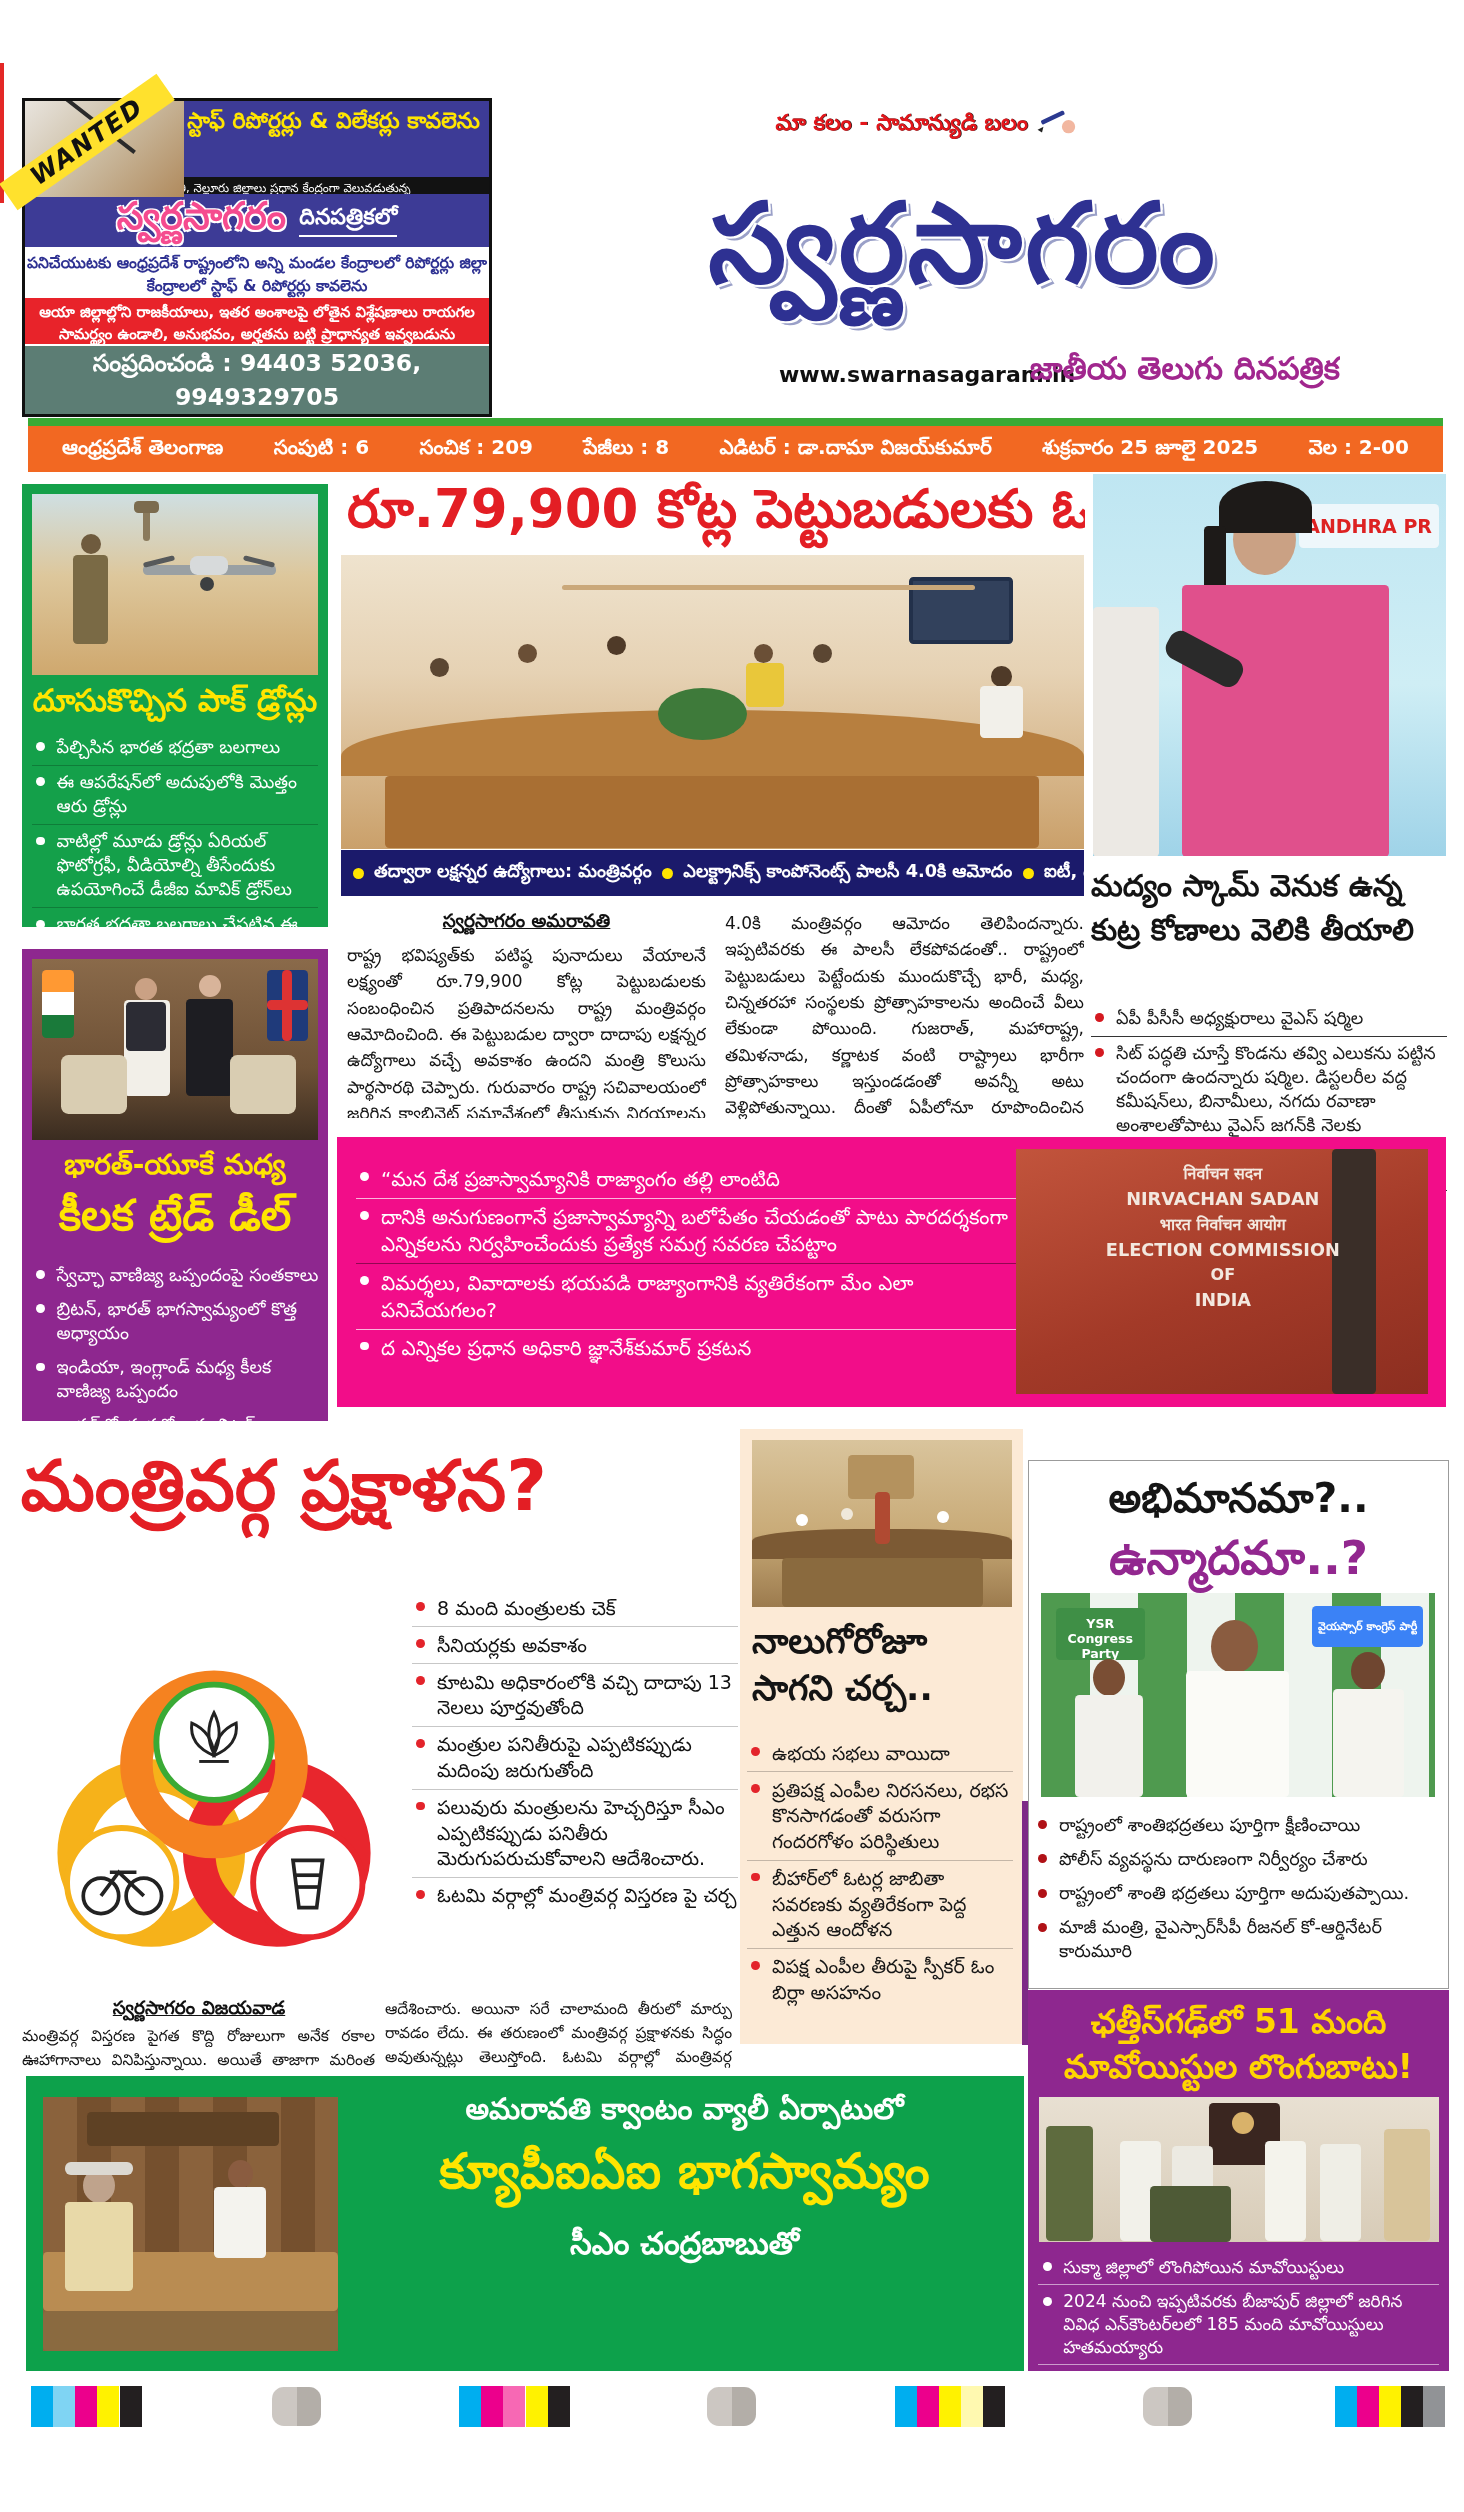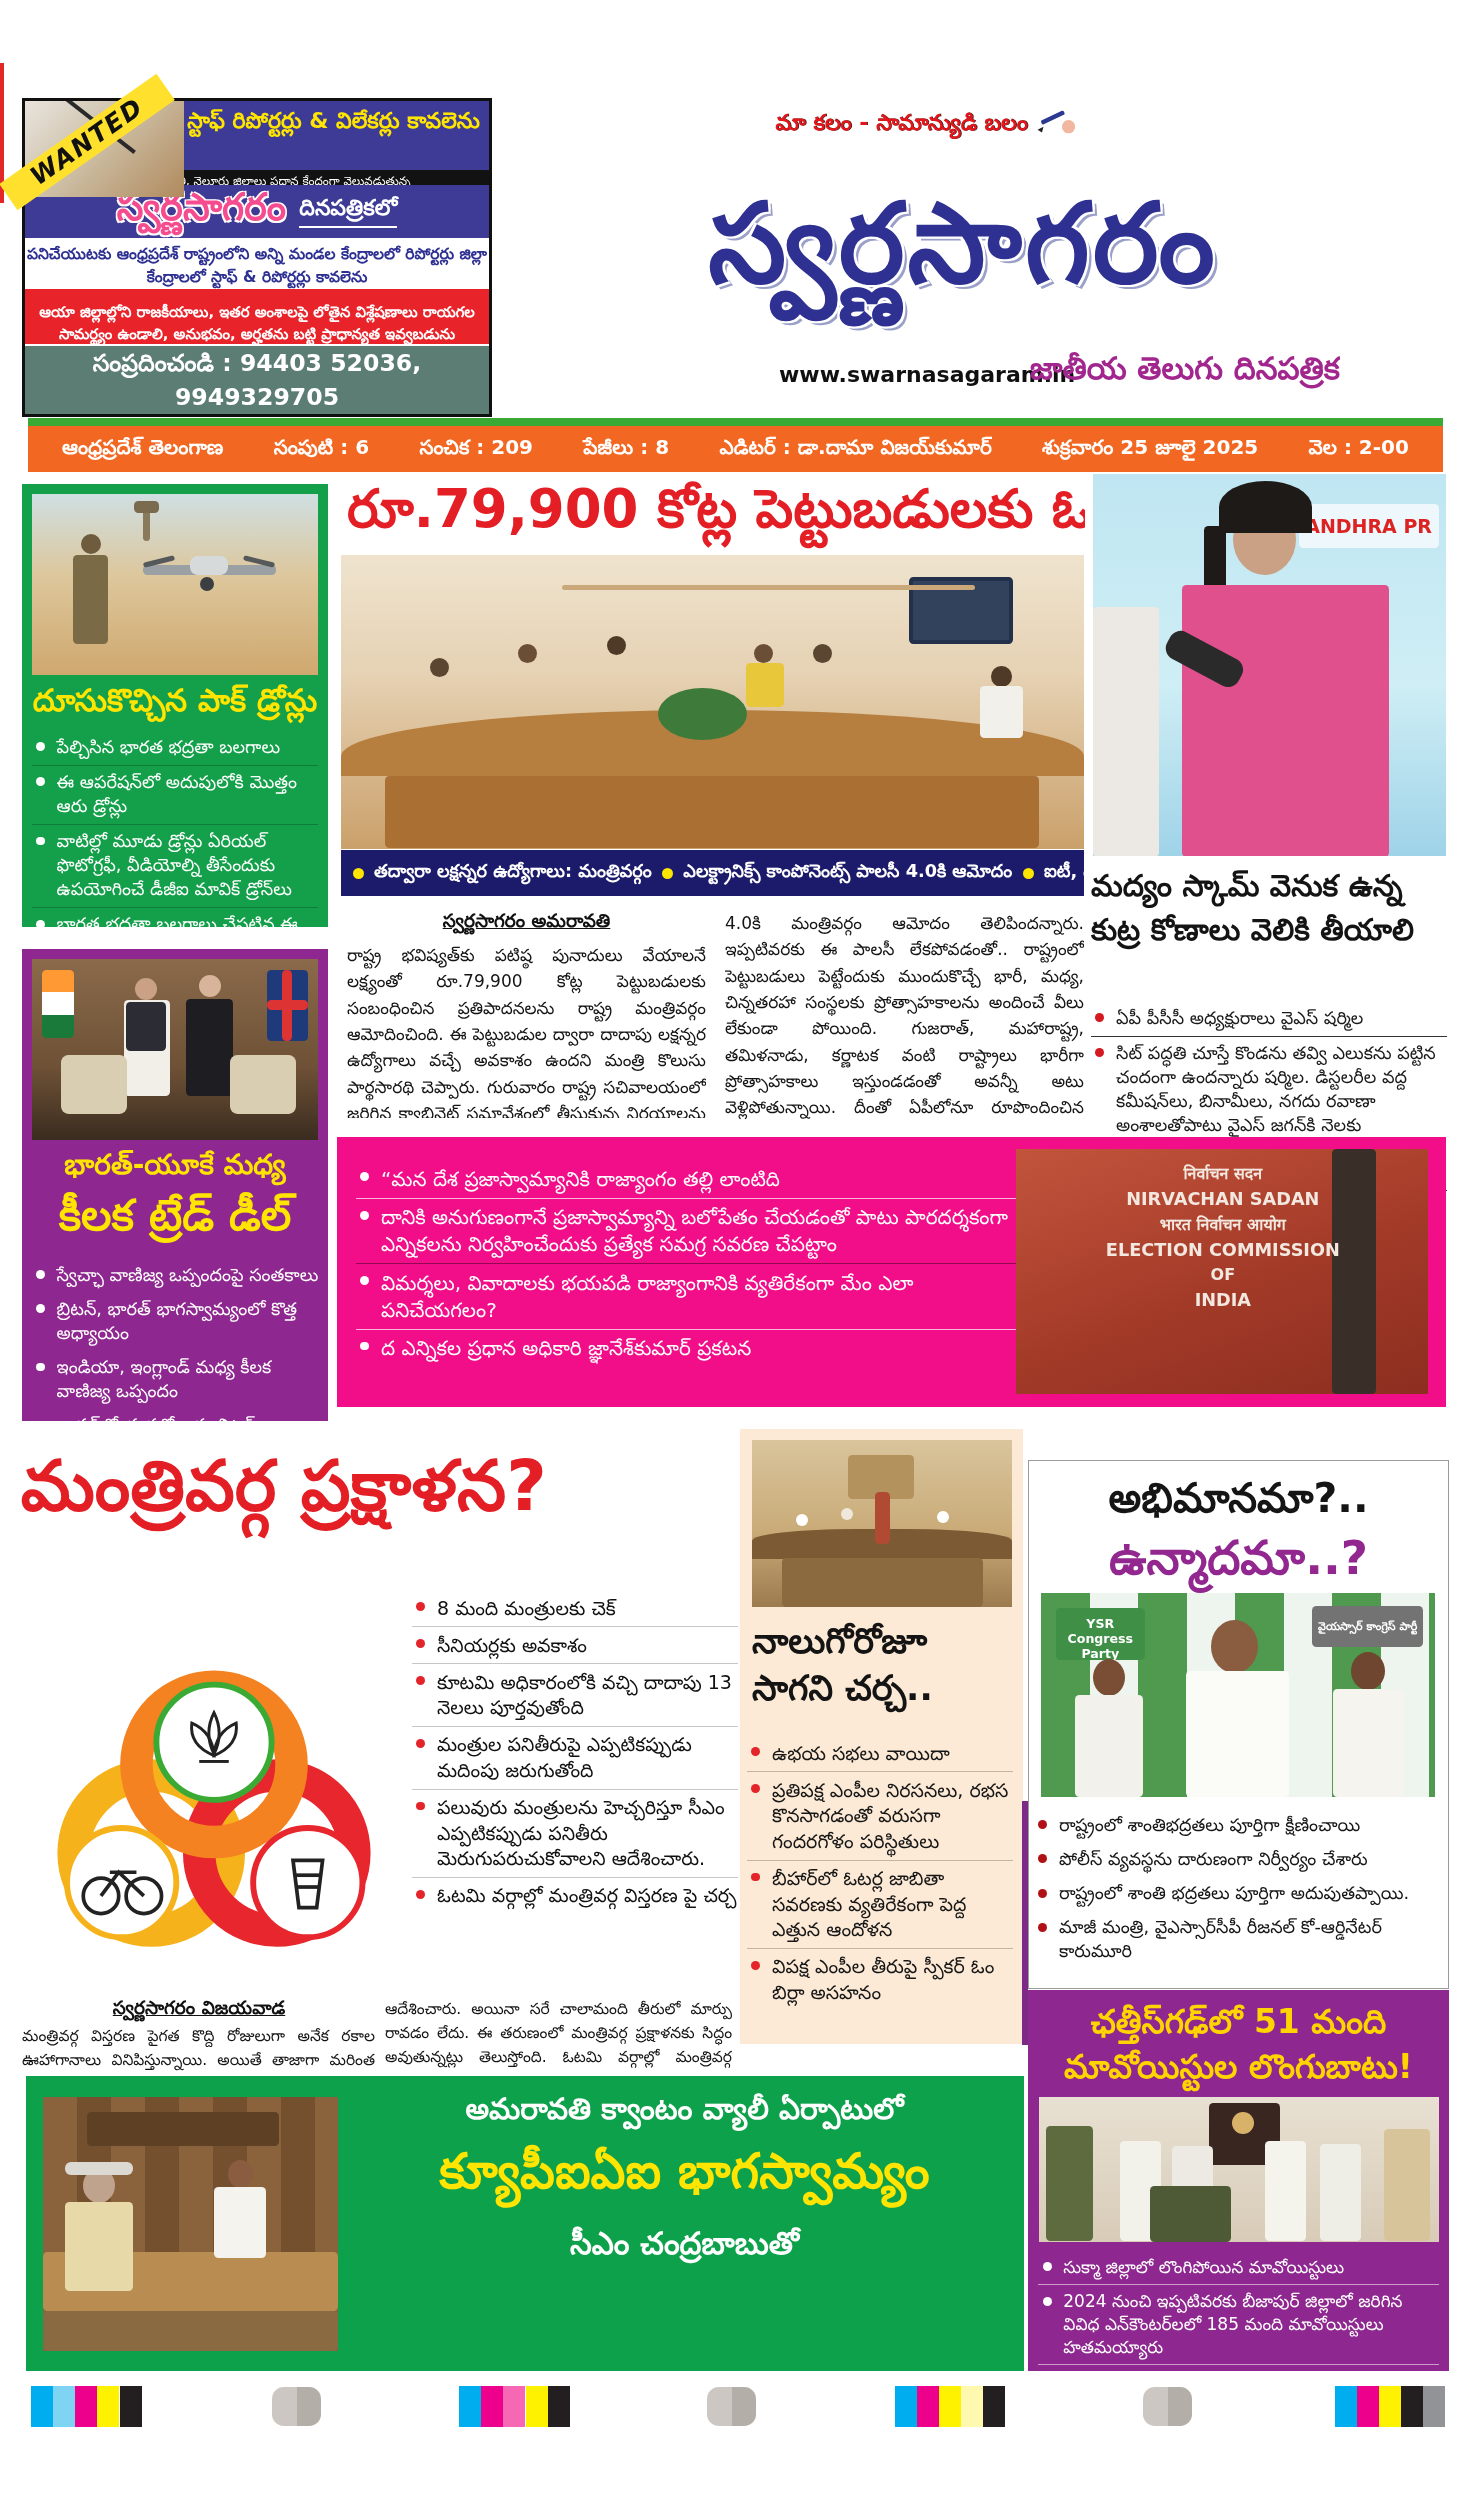--- a/index.html
+++ b/index.html
@@ -31,21 +31,21 @@
   .w-title{position:absolute;left:159px;top:5.9px;width:299px;color:#ffe500;font-weight:bold;
            font-size:22px;text-align:center;line-height:1.25;}
   .w-strip{height:22px;background:#121212;color:#fff;font-size:11.8px;line-height:22px;text-align:center;}
   .w-brandrow{height:63px;background:#3d3b96;display:flex;align-items:center;justify-content:center;gap:13.3px;}
   .w-brand{font-size:38px;font-weight:bold;color:#f54b8f;
            text-shadow:-1.5px -1.5px 0 #fff,1.5px -1.5px 0 #fff,-1.5px 1.5px 0 #fff,1.5px 1.5px 0 #fff;}
   .w-brand-suffix{font-size:22px;font-weight:bold;color:#fff;border-bottom:2.2px solid #fff;}
   .w-body{height:55px;background:#fff;color:#2e3192;font-size:15.5px;font-weight:bold;
           text-align:center;padding-top:4.4px;line-height:1.5;}
   .w-red{height:49px;background:#e8232a;color:#fff;font-size:14.8px;font-weight:bold;
-         text-align:center;padding-top:12px;line-height:1.45;}
+         text-align:center;padding-top:3px;line-height:1.45;}
   .w-contact{flex:1;background:#5c7d74;color:#fff;font-size:23.6px;font-weight:bold;
              text-align:center;line-height:34px;border-top:2.2px solid #fff;}
   
   .greenstrip{left:28px;top:418px;width:1415px;height:8px;background:#3aaa35;}
   .infobar{left:28px;top:426px;width:1415px;height:46px;background:#f26822;color:#fff;
            display:flex;align-items:center;font-size:20px;font-weight:bold;padding:0 34px;box-sizing:border-box;
            justify-content:space-between;}
   
   .greenbox{left:22px;top:484px;width:306px;height:443px;background:#14a04a;box-sizing:border-box;padding:9.6px;}
   .purplebox{left:22px;top:949px;width:306px;height:472px;background:#8e278f;box-sizing:border-box;padding:9.6px;}
@@ -361,21 +361,21 @@
     <li><span class="dot"></span><span>విపక్ష ఎంపీల తీరుపై స్పీకర్ ఓం బిర్లా అసహనం</span></li>
   </ul>
   <div class="abs pdivider"></div>
 
   <div class="abs fanbox"></div>
   <div class="abs fan-h1 ctr">అభిమానమా?..</div>
   <div class="abs fan-h2 ctr">ఉన్మాదమా..?</div>
   <div class="ph fan-photo">
     <div class="sky" style="background:repeating-linear-gradient(90deg,#4f9a4f 0 49px,#eef4ee 49px 97px);"></div>
     <div class="fig" style="left:14.8px;top:14.8px;width:89px;height:52px;background:#3f8f46;color:#fff;font-weight:bold;font-size:12.6px;text-align:center;padding-top:8px;box-sizing:border-box;"><span>YSR Congress Party</span></div>
-    <div class="fig" style="right:11.8px;top:13.3px;width:111px;height:41px;background:#737373;color:#fff;font-weight:bold;font-size:11px;text-align:center;line-height:41px;"><span>వైయస్సార్ కాంగ్రెస్ పార్టీ</span></div>
+    <div class="fig" style="right:11.8px;top:13.3px;width:111px;height:41px;background:#3b82f6;color:#fff;font-weight:bold;font-size:11px;text-align:center;line-height:41px;"><span>వైయస్సార్ కాంగ్రెస్ పార్టీ</span></div>
     <div class="head-c" style="left:170px;top:26.6px;width:47px;height:53px;background:#8a5c40;"></div>
     <div class="fig" style="left:145px;top:78px;width:103px;height:126px;background:#fbfbf7;"></div>
     <div class="head-c" style="left:52px;top:66px;width:32px;height:37px;background:#7a4e34;"></div>
     <div class="fig" style="left:34px;top:102px;width:68px;height:102px;background:#f2f1ec;"></div>
     <div class="head-c" style="left:310px;top:59px;width:34px;height:38px;background:#6f4630;"></div>
     <div class="fig" style="left:292px;top:96px;width:71px;height:108px;background:#f5f4ef;"></div>
   </div>
   <ul class="abs blist fan-bullets">
     <li><span class="dot"></span><span>రాష్ట్రంలో శాంతిభద్రతలు పూర్తిగా క్షీణించాయి</span></li>
     <li><span class="dot"></span><span>పోలీస్ వ్యవస్థను దారుణంగా నిర్వీర్యం చేశారు</span></li>

